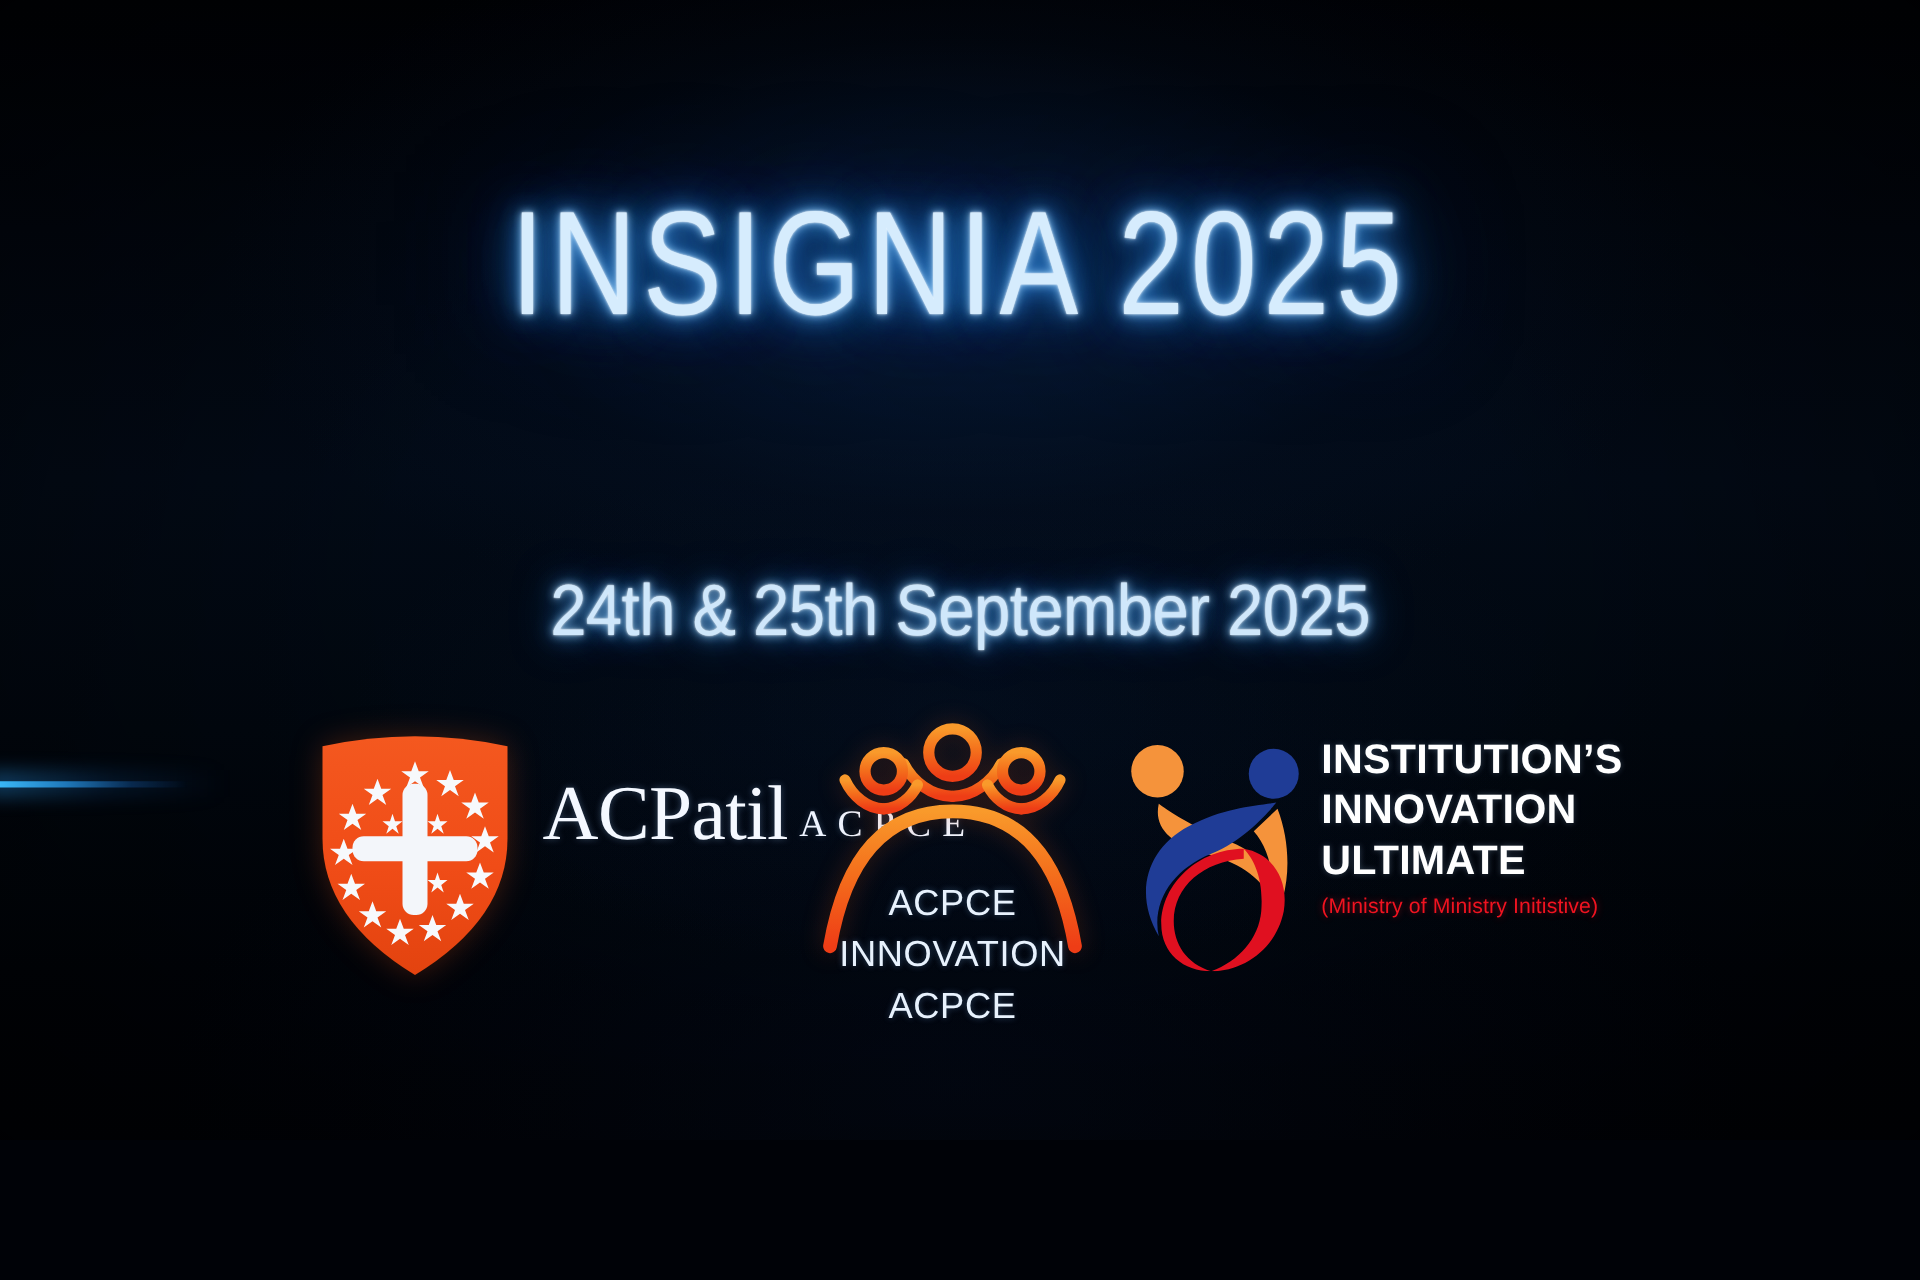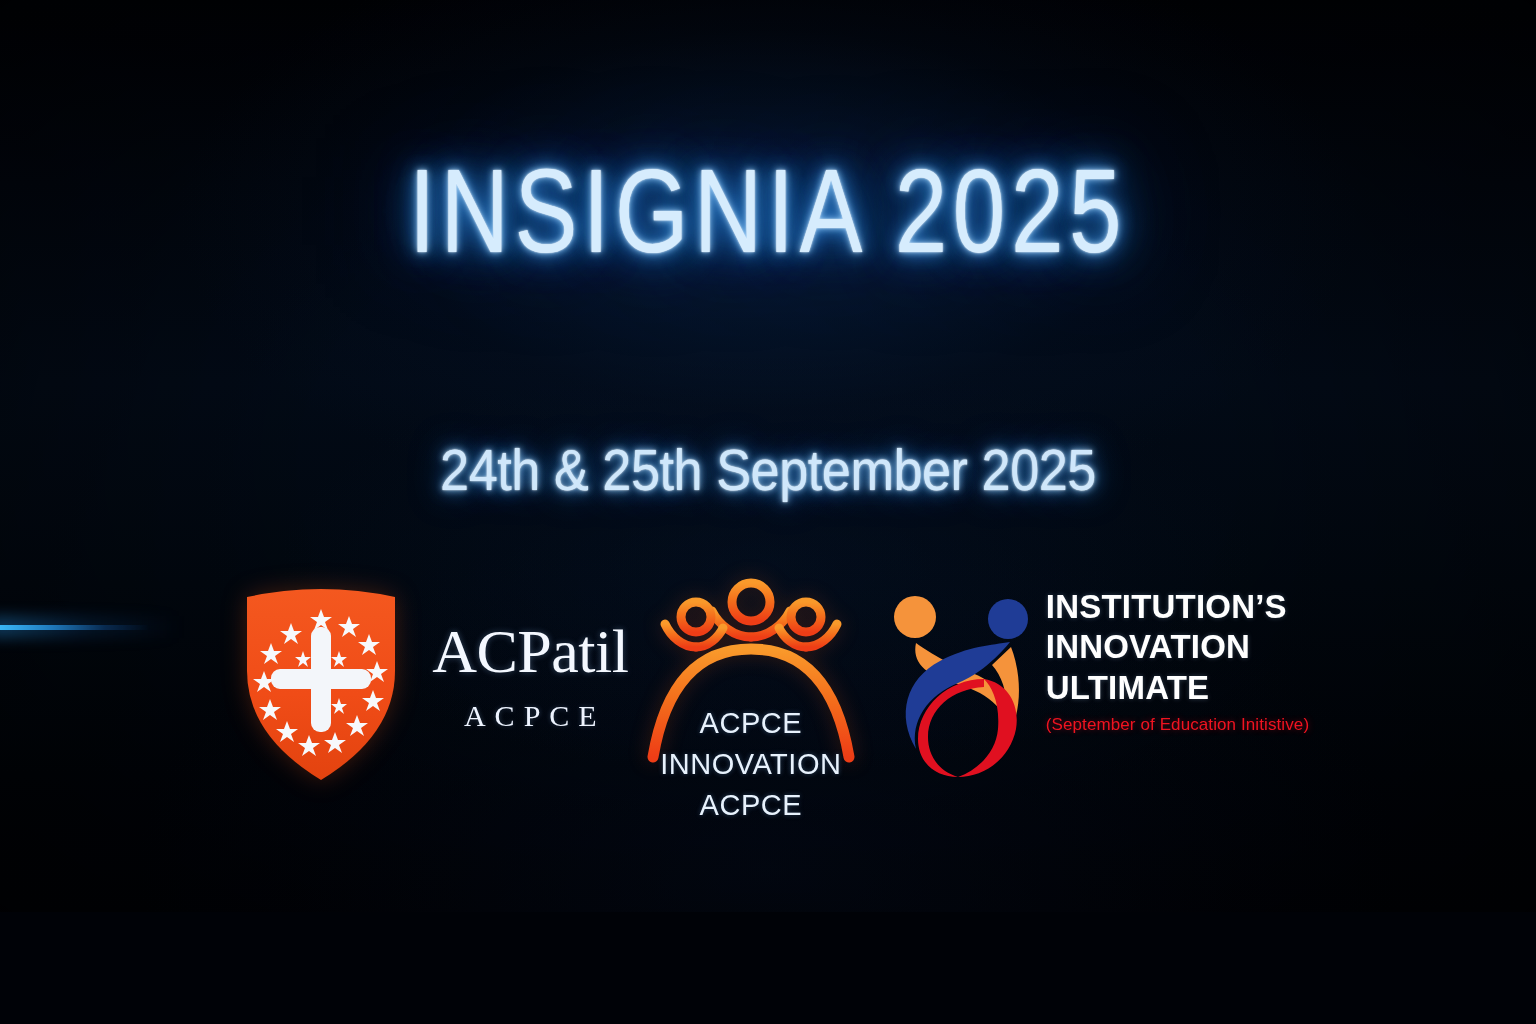--- a/index.html
+++ b/index.html
@@ -83,21 +83,21 @@
     transform-origin:center center;
     text-shadow:
       0 0 2px #ffffff,
       0 0 7px #8fc8f5,
       0 0 16px #2f82d6,
       0 0 34px #17559b;
     white-space:nowrap;
   }
 
   .date-wrap{
-    position:absolute; top:436px; left:0; width:1536px;
+    position:absolute; top:455px; left:0; width:1536px;
     text-align:center;
   }
   .date{
     font-family:"Liberation Sans", sans-serif;
     font-size:58px;
     font-weight:300;
     letter-spacing:-0.5px;
     color:#cfe7fb;
     transform:scaleX(0.90);
     transform-origin:center center;
@@ -119,21 +119,21 @@
     gap:0px;
   }
 
   
   .logo-shield{ width:168px; height:215px; position:relative; margin-left:10px;}
   .logo-shield svg{ display:block; filter:drop-shadow(0 0 12px rgba(255,90,20,0.25)); }
 
   
   .logo-acpatil{
     width:215px;
-    display:flex; flex-direction:column;
+    display:flex; flex-direction:row;
     align-items:center; 
     margin-top:45px; margin-left:18px;
   }
   .acpatil-main{
     font-family:"Liberation Serif", serif;
     font-size:62px;
     font-weight:400;
     color:#f4f8ff;
     line-height:1;
     letter-spacing:-0.5px;
@@ -307,18 +307,18 @@
           <path d="M130 55 C 130 55 108 84 78 96 C 48 108 30 134 36 162 C 16 128 26 92 60 74 C 88 59 112 58 130 55 Z" fill="#1f3c96"></path>
 
           <path d="M104 92 C 68 92 38 120 38 152 C 38 176 56 190 78 190 C 58 184 48 168 48 150 C 48 122 72 102 104 100 Z" fill="#e01020"></path>
           <path d="M104 92 C 128 96 140 118 136 142 C 130 172 104 190 78 190 C 100 182 116 164 118 142 C 120 116 112 100 104 92 Z" fill="#e01020"></path>
         </svg>
       </div>
       <div class="council-text">
         <div class="council-line">INSTITUTION’S</div>
         <div class="council-line">INNOVATION</div>
         <div class="council-line">ULTIMATE</div>
-        <div class="council-note">(September of Education Initistive)</div>
+        <div class="council-note">(Ministry of Ministry Initistive)</div>
       </div>
     </div>
 
   </div>
 </div>
 
 </body></html>

